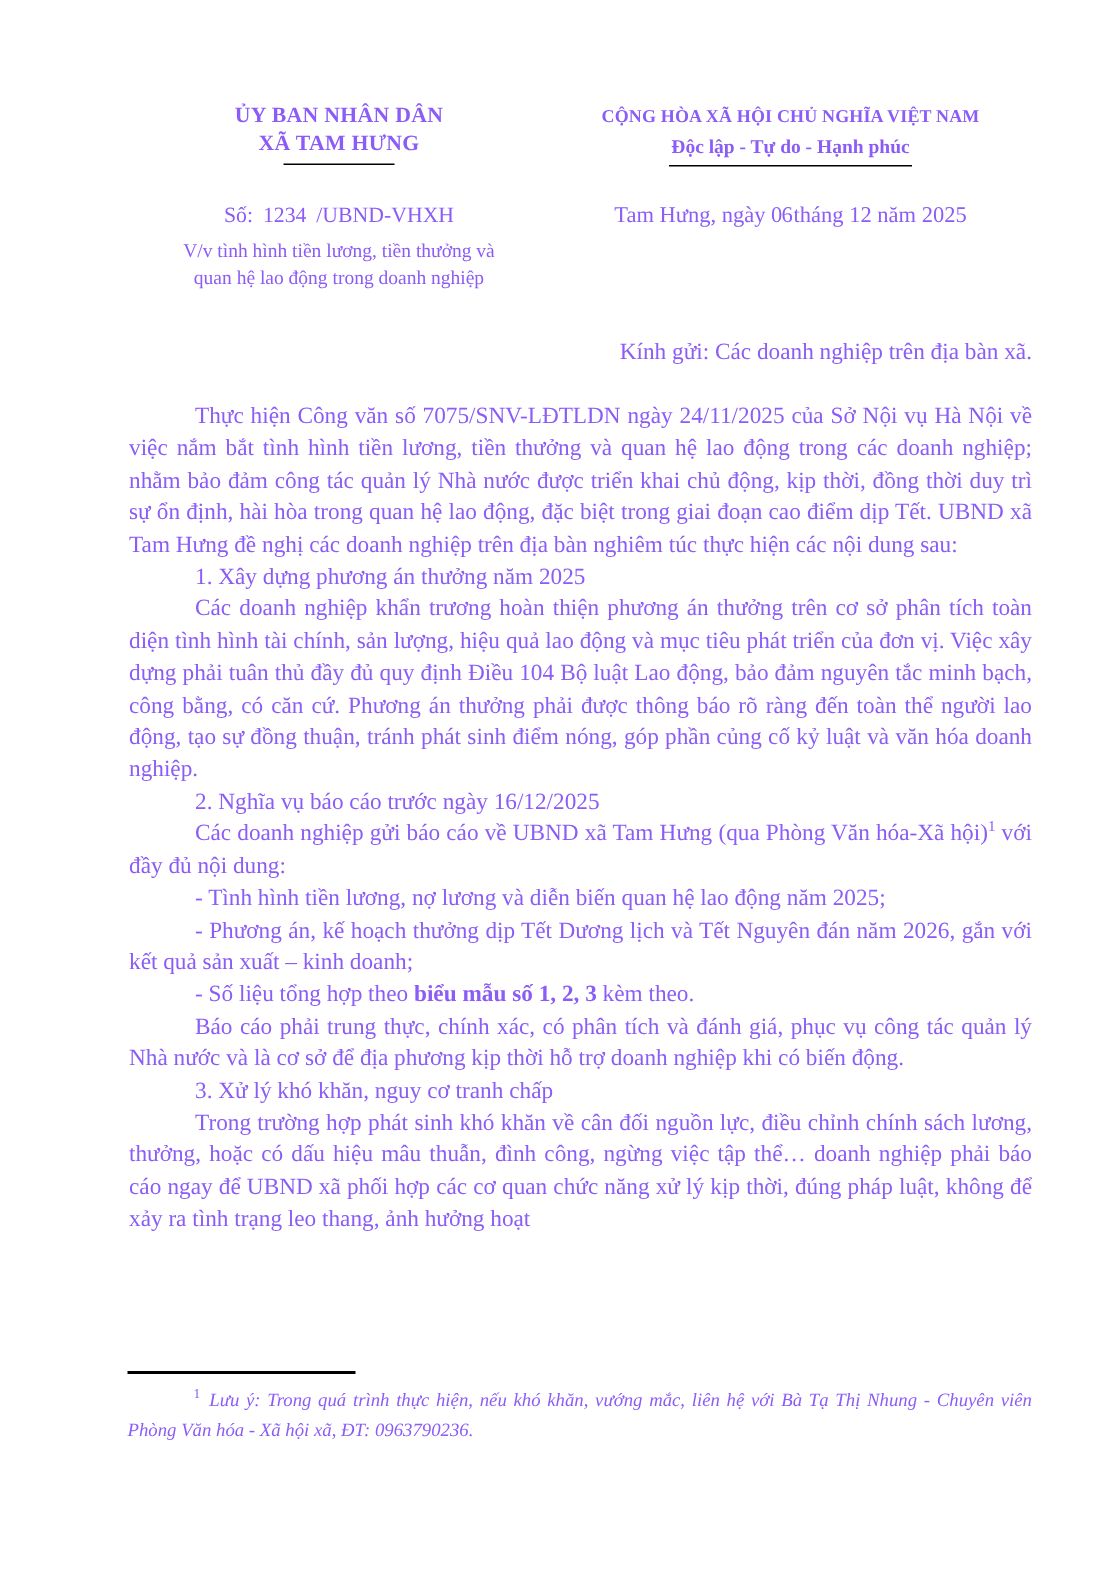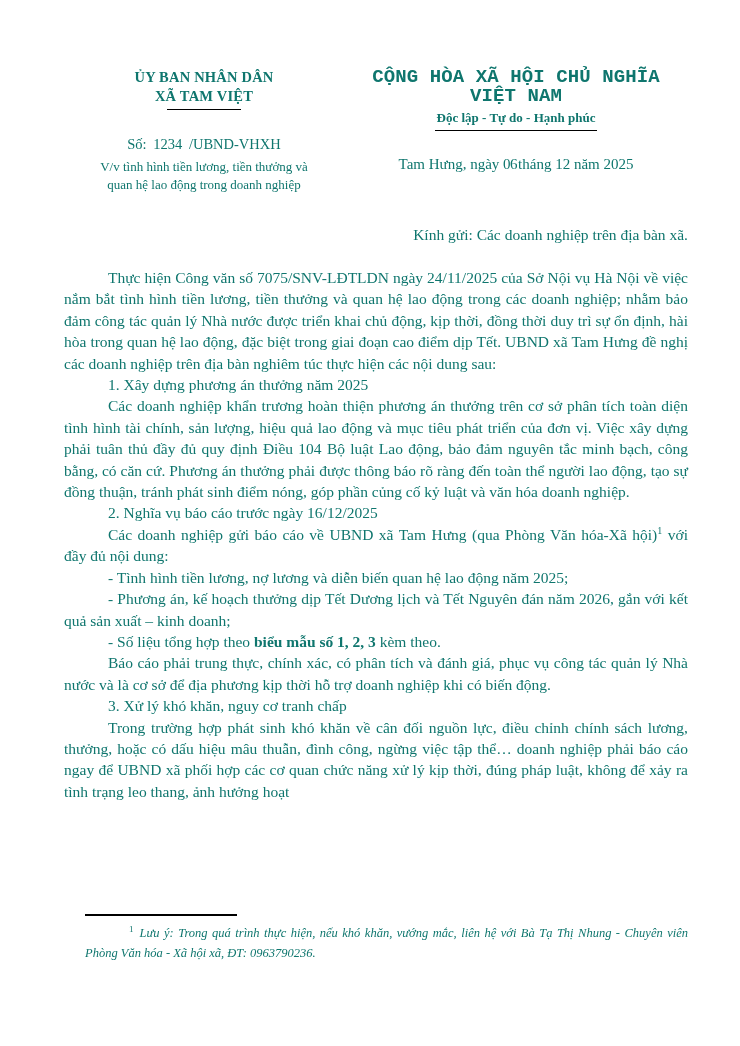--- a/index.html
+++ b/index.html
@@ -2,45 +2,45 @@
 <html><head>
 <meta charset="utf-8">
 <style>
   html, body { margin: 0; padding: 0; background: #ffffff; }
   .page {
     position: relative;
     width: 740px;
     height: 1046px;
     margin: 0 auto;
     background: #ffffff;
-    color: #0f766e;
+    color: #8b5cf6;
     font-family: "Liberation Serif", "DejaVu Serif", serif;
     box-sizing: border-box;
-    padding: 68px 52px 0 64px;
+    padding: 68px 52px 0 86px;
     overflow: hidden;
   }
   .header { display: flex; align-items: flex-start; }
   .col-left { width: 280px; flex-shrink: 0; text-align: center; }
   .col-right { flex: 1; text-align: center; }
 
   .org-parent { font-weight: bold; font-size: 14.5px; line-height: 19px; letter-spacing: 0.2px; }
   .org-name   { font-weight: bold; font-size: 14.5px; line-height: 19px; letter-spacing: 0.2px; }
   .rule-short { width: 74px; border-bottom: 1.6px solid #000; margin: 3px auto 0 auto; }
 
   .doc-number { margin-top: 26px; font-size: 14.5px; white-space: nowrap; }
   .doc-number .num { padding: 0 3px; }
 
   .subject {
     font-size: 13px;
     line-height: 17.5px;
     margin: 5px auto 0 auto;
     width: 212px;
   }
 
-  .national-title { font-weight: bold; font-size: 19px; line-height: 19px; letter-spacing: 0.1px; font-family: Liberation Mono, monospace; }
+  .national-title { font-weight: bold; font-size: 12px; line-height: 19px; letter-spacing: 0.1px; }
   .national-motto-wrap { line-height: 20px; margin-top: 1px; }
   .national-motto {
     font-weight: bold;
     font-size: 13px;
     display: inline-block;
     border-bottom: 1.6px solid #000;
     padding: 0 2px 2px 2px;
   }
   .date-line { font-size: 15px; margin-top: 25px; white-space: nowrap; }
   .date-line .day { letter-spacing: -0.5px; padding-right: 1px; }
@@ -80,21 +80,21 @@
   .footnote sup { font-size: 9px; font-style: normal; margin-right: 6px; }
 </style>
 </head>
 <body>
 
 <div class="page">
 
   <div class="header">
     <div class="col-left">
       <div class="org-parent">ỦY BAN NHÂN DÂN</div>
-      <div class="org-name">XÃ TAM VIỆT</div>
+      <div class="org-name">XÃ TAM HƯNG</div>
       <div class="rule-short"></div>
       <div class="doc-number">
         <span>Số:</span>
         <span class="num">1234</span>
         <span>/UBND-VHXH</span>
       </div>
       <div class="subject">V/v tình hình tiền lương, tiền thưởng và quan hệ lao động trong doanh nghiệp</div>
     </div>
     <div class="col-right">
       <div class="national-title">CỘNG HÒA XÃ HỘI CHỦ NGHĨA VIỆT NAM</div>

